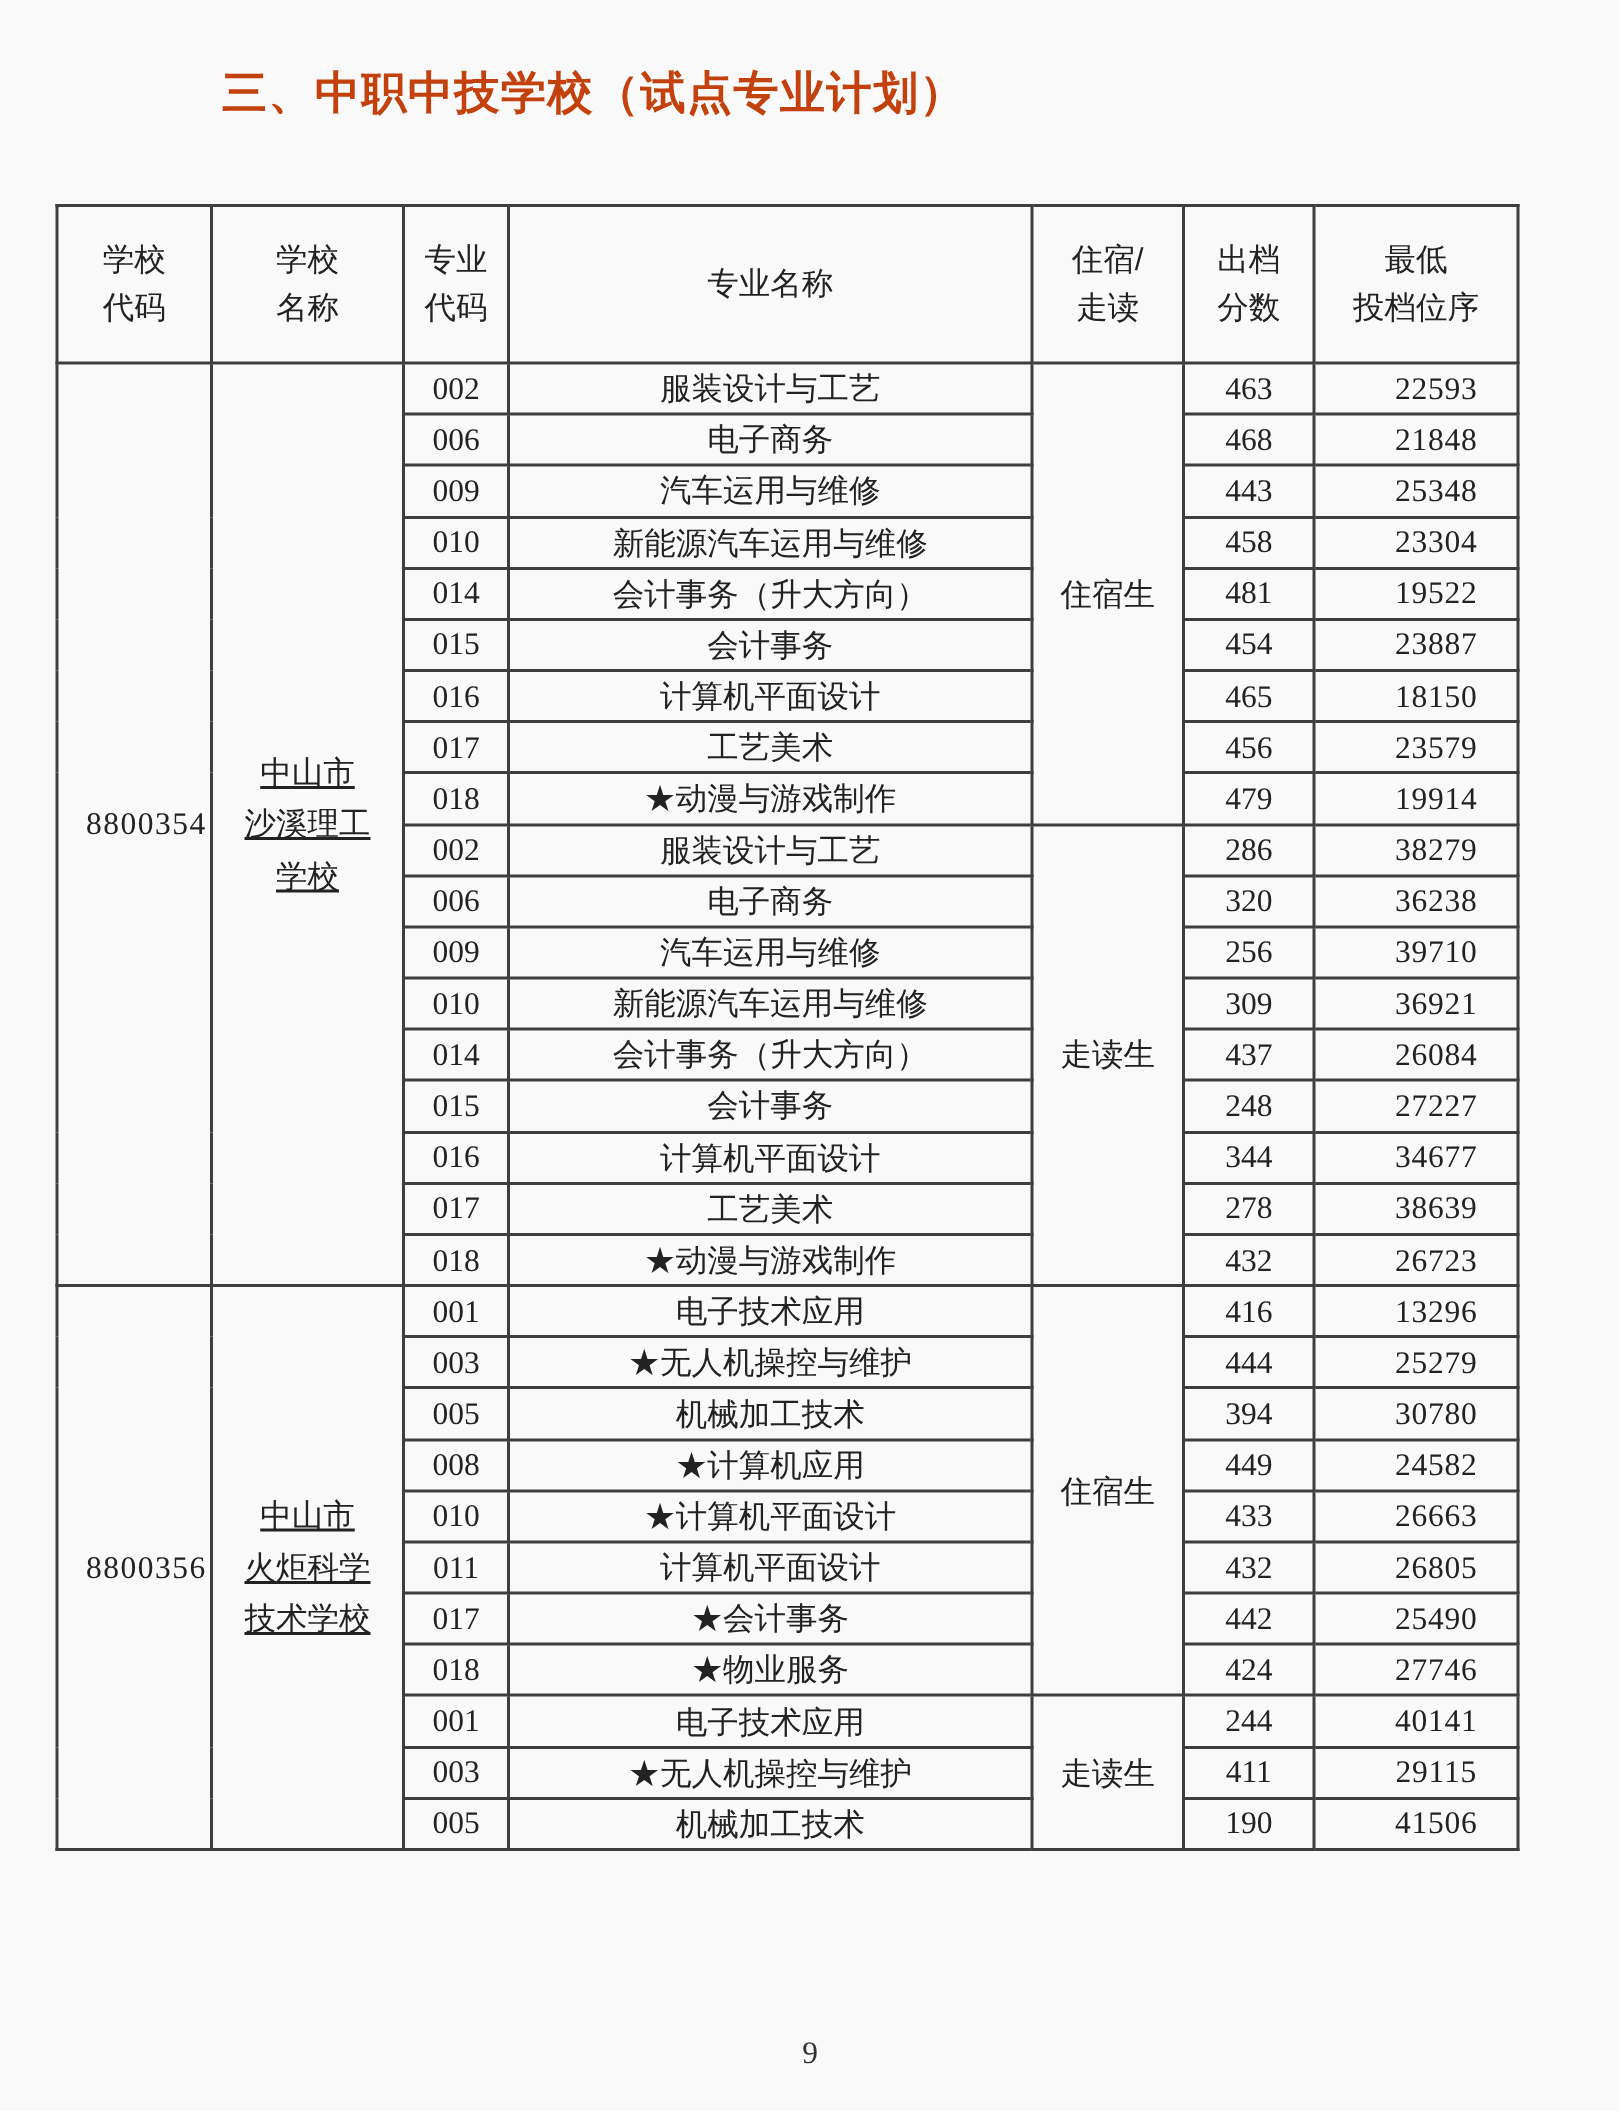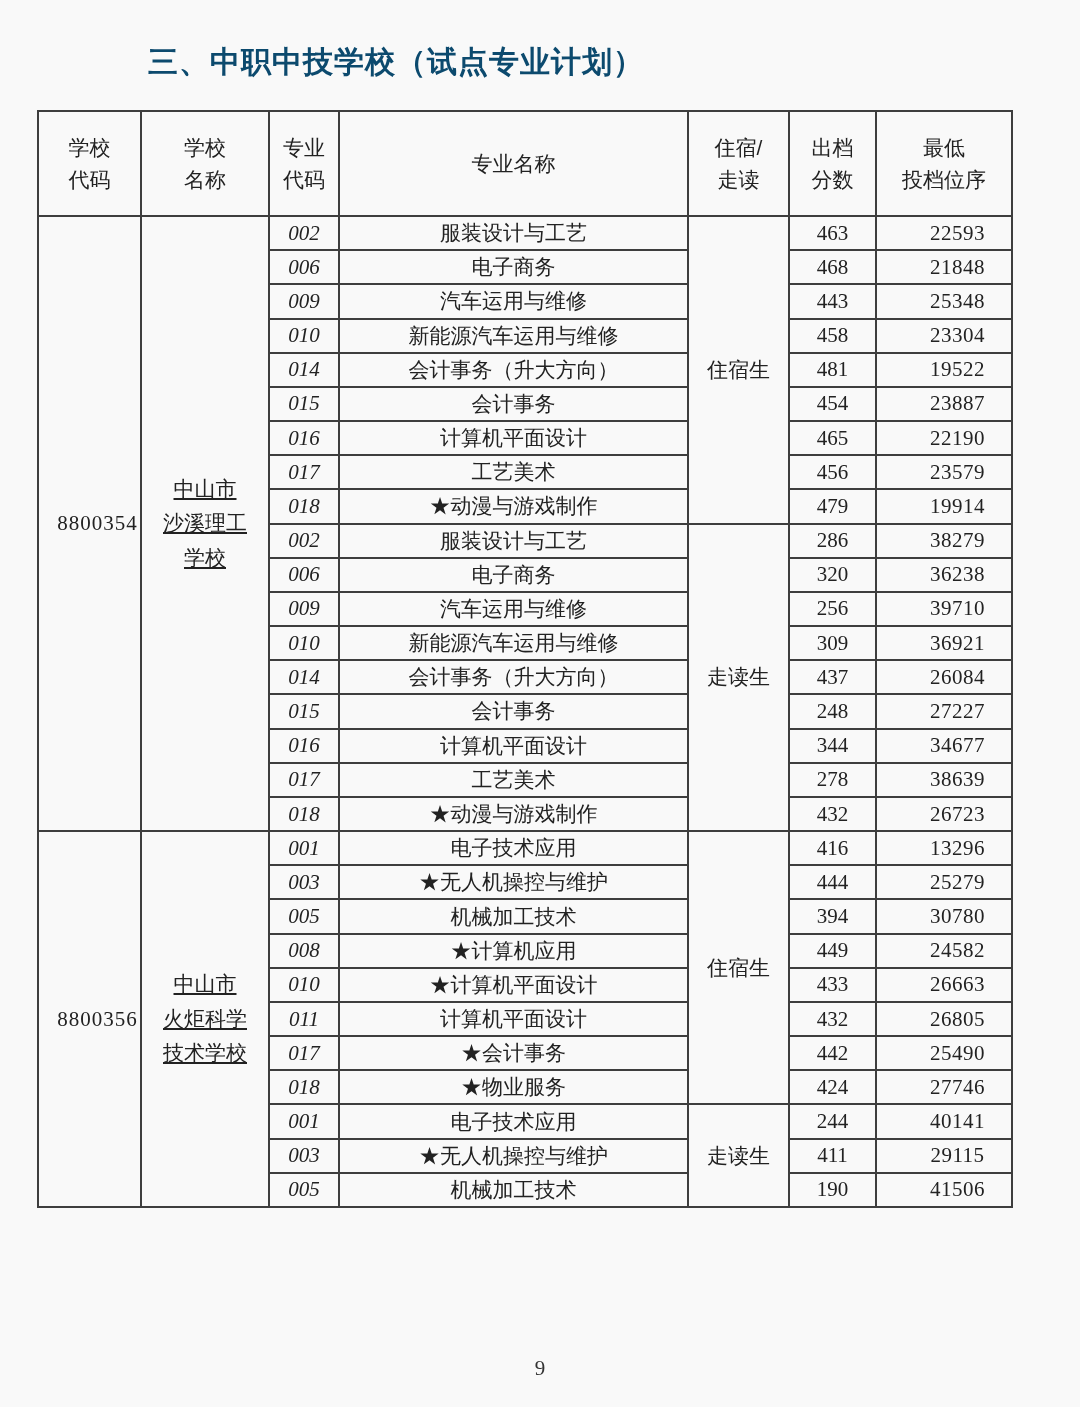--- a/index.html
+++ b/index.html
@@ -10,27 +10,27 @@
     color:#1e1e1e;
     font-family:"Liberation Serif","DejaVu Serif",serif;
     overflow:hidden;
   }
   .doc-title {
     position:absolute;
     left:148px; top:42px;
     font-family:"Liberation Sans","DejaVu Sans",sans-serif;
     font-weight:bold;
     font-size:30px;
-    color:#0c4a6e;
+    color:#c2410c;
     letter-spacing:1px;
     white-space:nowrap;
   }
   table.score-table {
     position:absolute;
-    left:37px; top:110px;
+    left:37px; top:136px;
     width:974px; height:1098px;
     border-collapse:collapse;
     table-layout:fixed;
   }
   .score-table th, .score-table td {
     border:2px solid #3e3e3e;
     text-align:center;
     vertical-align:middle;
     overflow:hidden;
   }
@@ -42,21 +42,21 @@
     line-height:1.5;
     white-space:pre-line;
     color:#222;
   }
   .score-table tbody td {
     font-size:21px;
     color:#222;
   }
   td.school-code { font-size:23px; letter-spacing:1px;padding-left:16px; }
   td.school-name { font-size:23px; line-height:1.65; white-space:pre-line;text-decoration:underline; }
-  td.major-code  { font-size:21px;font-style:italic; }
+  td.major-code  { font-size:21px; }
   td.major-name  { font-size:22px; }
   td.boarding    { font-size:22px; }
   td.score       { font-size:22px; }
   td.rank        { font-size:22px; letter-spacing:0.5px;padding-left:27px; }
   .page-number {
     position:absolute;
     left:0; top:1356px;
     width:1080px;
     text-align:center;
     font-size:21px;
@@ -135,21 +135,21 @@
     <tr>
         <td class="major-code">015</td>
         <td class="major-name">会计事务</td>
         <td class="score">454</td>
         <td class="rank">23887</td>
       </tr>
     <tr>
         <td class="major-code">016</td>
         <td class="major-name">计算机平面设计</td>
         <td class="score">465</td>
-        <td class="rank">22190</td>
+        <td class="rank">18150</td>
       </tr>
     <tr>
         <td class="major-code">017</td>
         <td class="major-name">工艺美术</td>
         <td class="score">456</td>
         <td class="rank">23579</td>
       </tr>
     <tr>
         <td class="major-code">018</td>
         <td class="major-name">★动漫与游戏制作</td>

